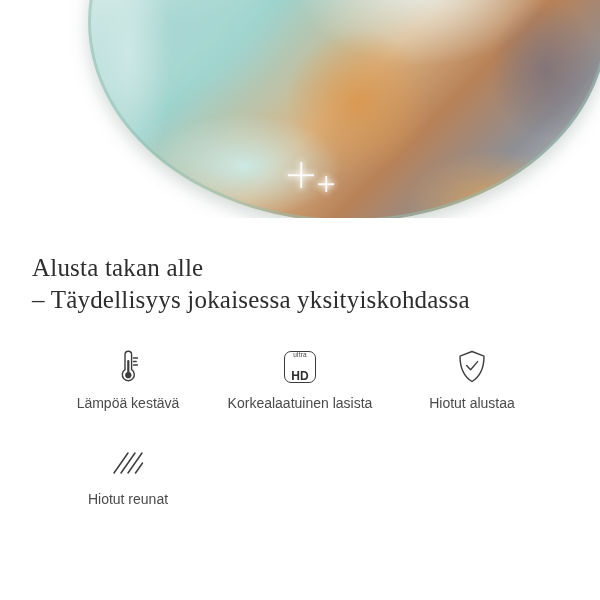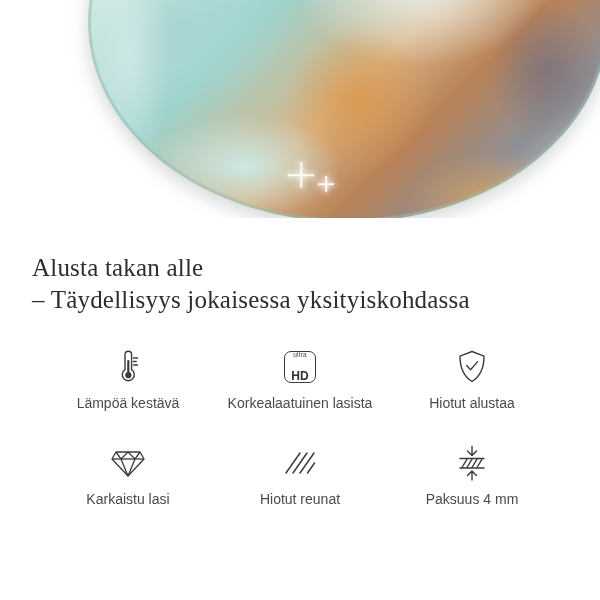--- a/index.html
+++ b/index.html
@@ -221,58 +221,29 @@
       <div class="feature">
         <div class="feature-icon">
           <svg width="34" height="38" viewBox="0 0 34 38" fill="none" stroke="#3c3c3c" stroke-width="1.4" stroke-linejoin="round" stroke-linecap="round">
             <path d="M17 3.5 L29 8.2 C29 20 25 28.5 17 33.5 C9 28.5 5 20 5 8.2 Z"></path>
             <polyline points="11.6,17.6 15.6,21.8 22.6,13.6"></polyline>
           </svg>
         </div>
         <div class="feature-label">Hiotut alustaa</div>
       </div>
 
-      <div class="feature">
-        <div class="feature-icon">
-          <svg width="38" height="32" viewBox="0 0 38 32" fill="none" stroke="#3c3c3c" stroke-width="1.3" stroke-linejoin="round">
-            <path d="M7 5 L31 5 L35 12 L19 29 L3 12 Z"></path>
-            <path d="M3 12 L35 12"></path>
-            <path d="M7 5 L12 12 L19 29"></path>
-            <path d="M31 5 L26 12 L19 29"></path>
-            <path d="M12 12 L19 5 L26 12"></path>
-          </svg>
-        </div>
-        <div class="feature-label">Karkaistu lasi</div>
-      </div>
 
       <div class="feature">
         <div class="feature-icon">
           <svg width="36" height="32" viewBox="0 0 36 32" fill="none" stroke="#3c3c3c" stroke-width="1.5" stroke-linecap="round">
             <path d="M4 26 L18 6"></path>
             <path d="M11 26 L25 6"></path>
             <path d="M18 26 L32 6"></path>
             <path d="M25.5 26 L32.5 16"></path>
           </svg>
         </div>
         <div class="feature-label">Hiotut reunat</div>
       </div>
 
-      <div class="feature">
-        <div class="feature-icon">
-          <svg width="34" height="38" viewBox="0 0 34 38" fill="none" stroke="#3c3c3c" stroke-width="1.4" stroke-linecap="round" stroke-linejoin="round">
-            <line x1="17" y1="2.5" x2="17" y2="11"></line>
-            <polyline points="12.5,7 17,11.6 21.5,7"></polyline>
-            <line x1="5" y1="14.5" x2="29" y2="14.5"></line>
-            <line x1="5" y1="24" x2="29" y2="24"></line>
-            <line x1="7" y1="23.5" x2="12" y2="15.2"></line>
-            <line x1="12" y1="23.5" x2="17" y2="15.2"></line>
-            <line x1="17" y1="23.5" x2="22" y2="15.2"></line>
-            <line x1="22" y1="23.5" x2="27" y2="15.2"></line>
-            <line x1="17" y1="36" x2="17" y2="27.5"></line>
-            <polyline points="12.5,31.5 17,26.9 21.5,31.5"></polyline>
-          </svg>
-        </div>
-        <div class="feature-label">Paksuus 4 mm</div>
-      </div>
 
     </div>
   </div>
 </div>
 
 </body></html>

